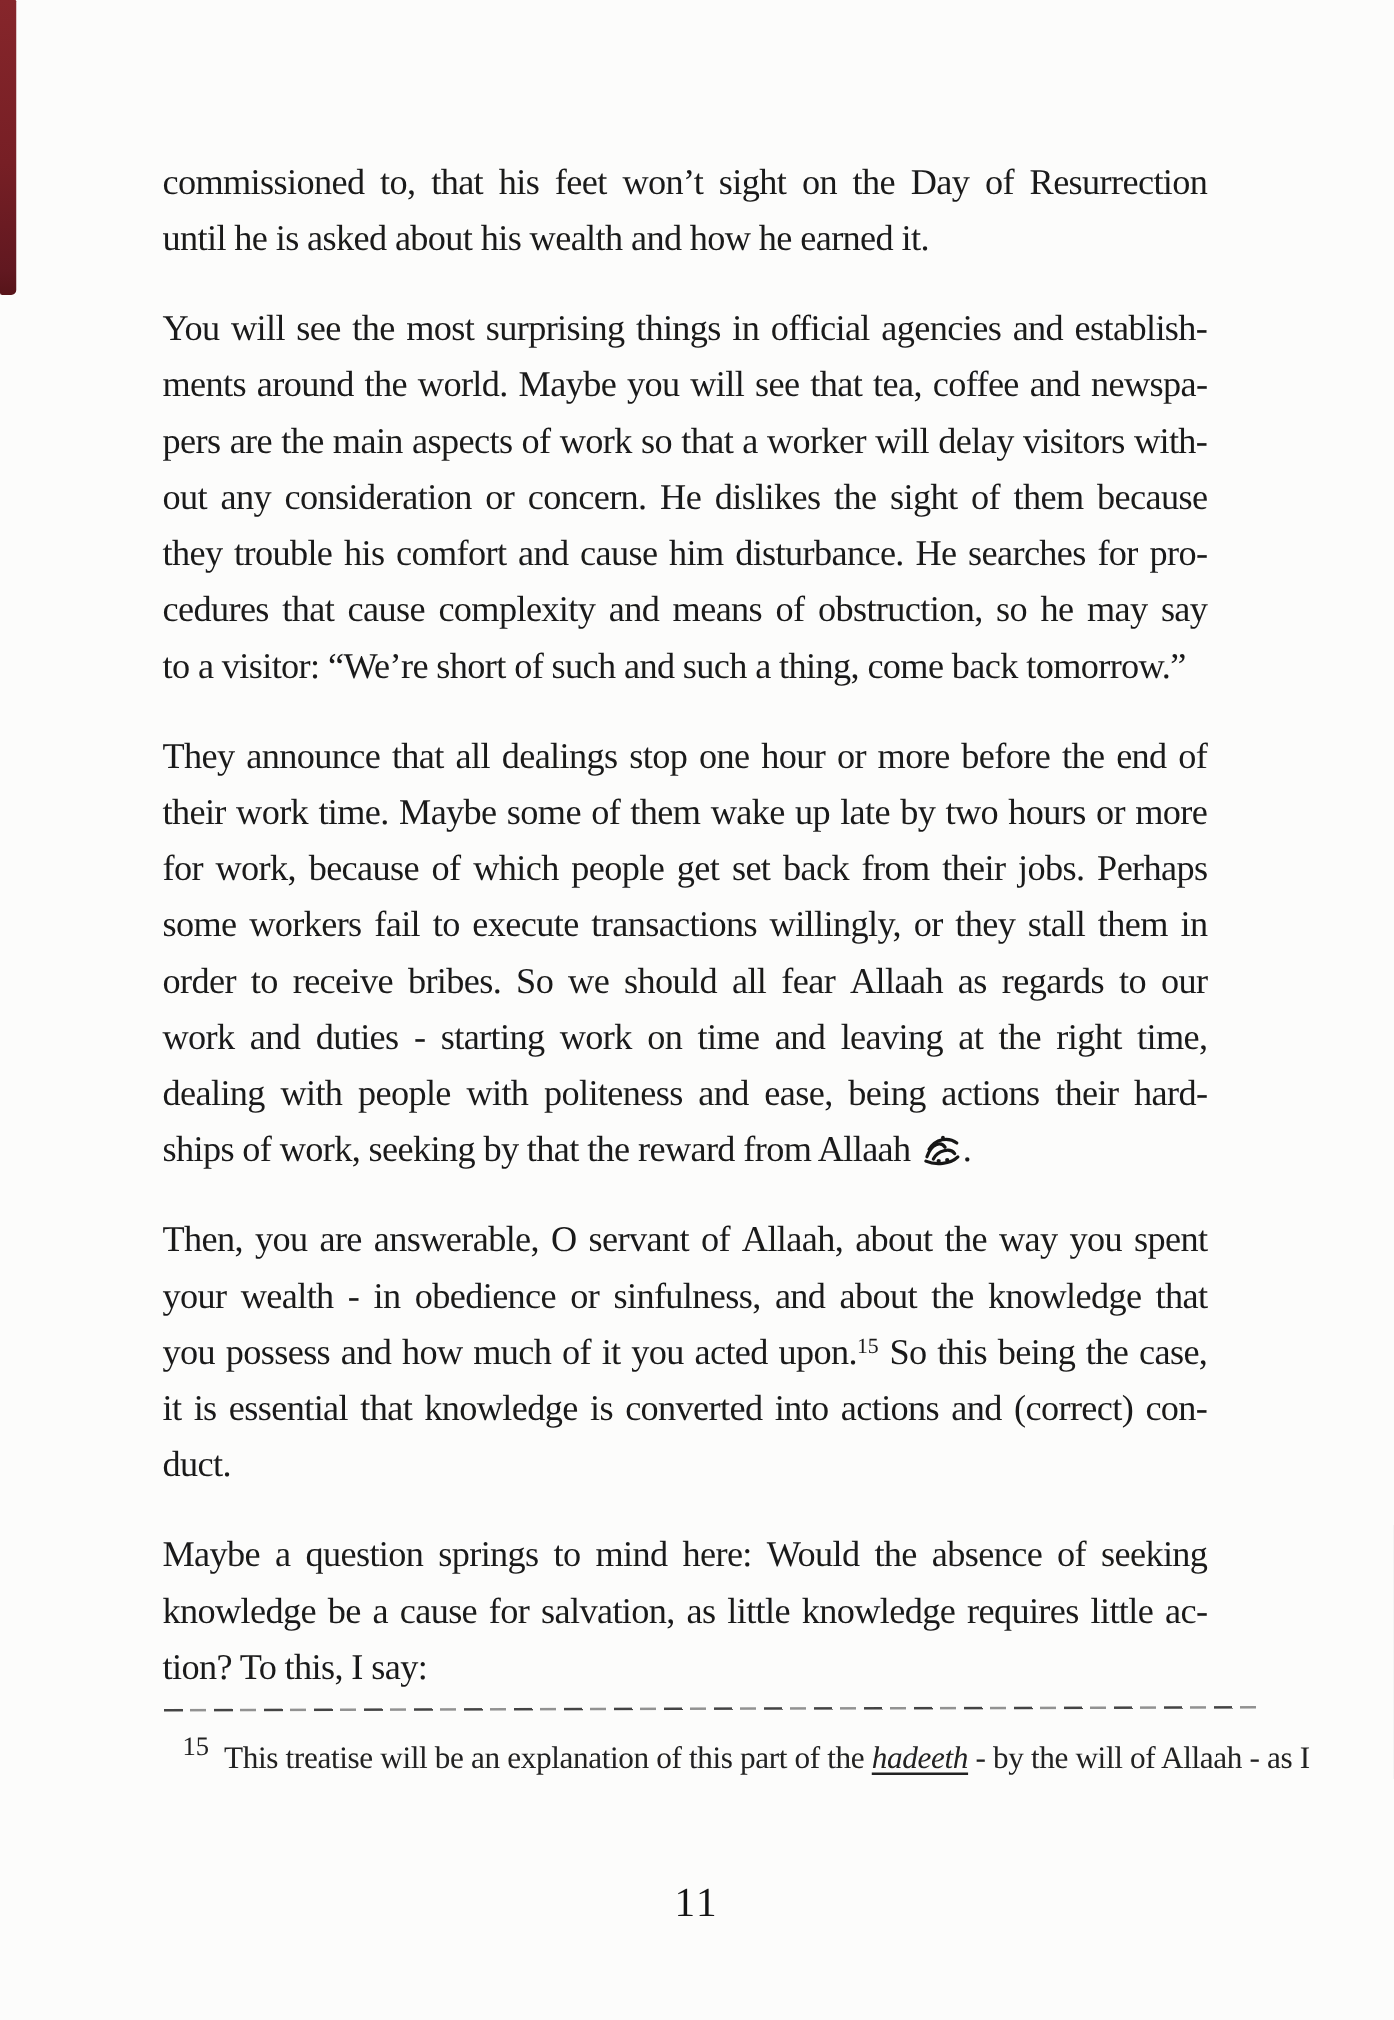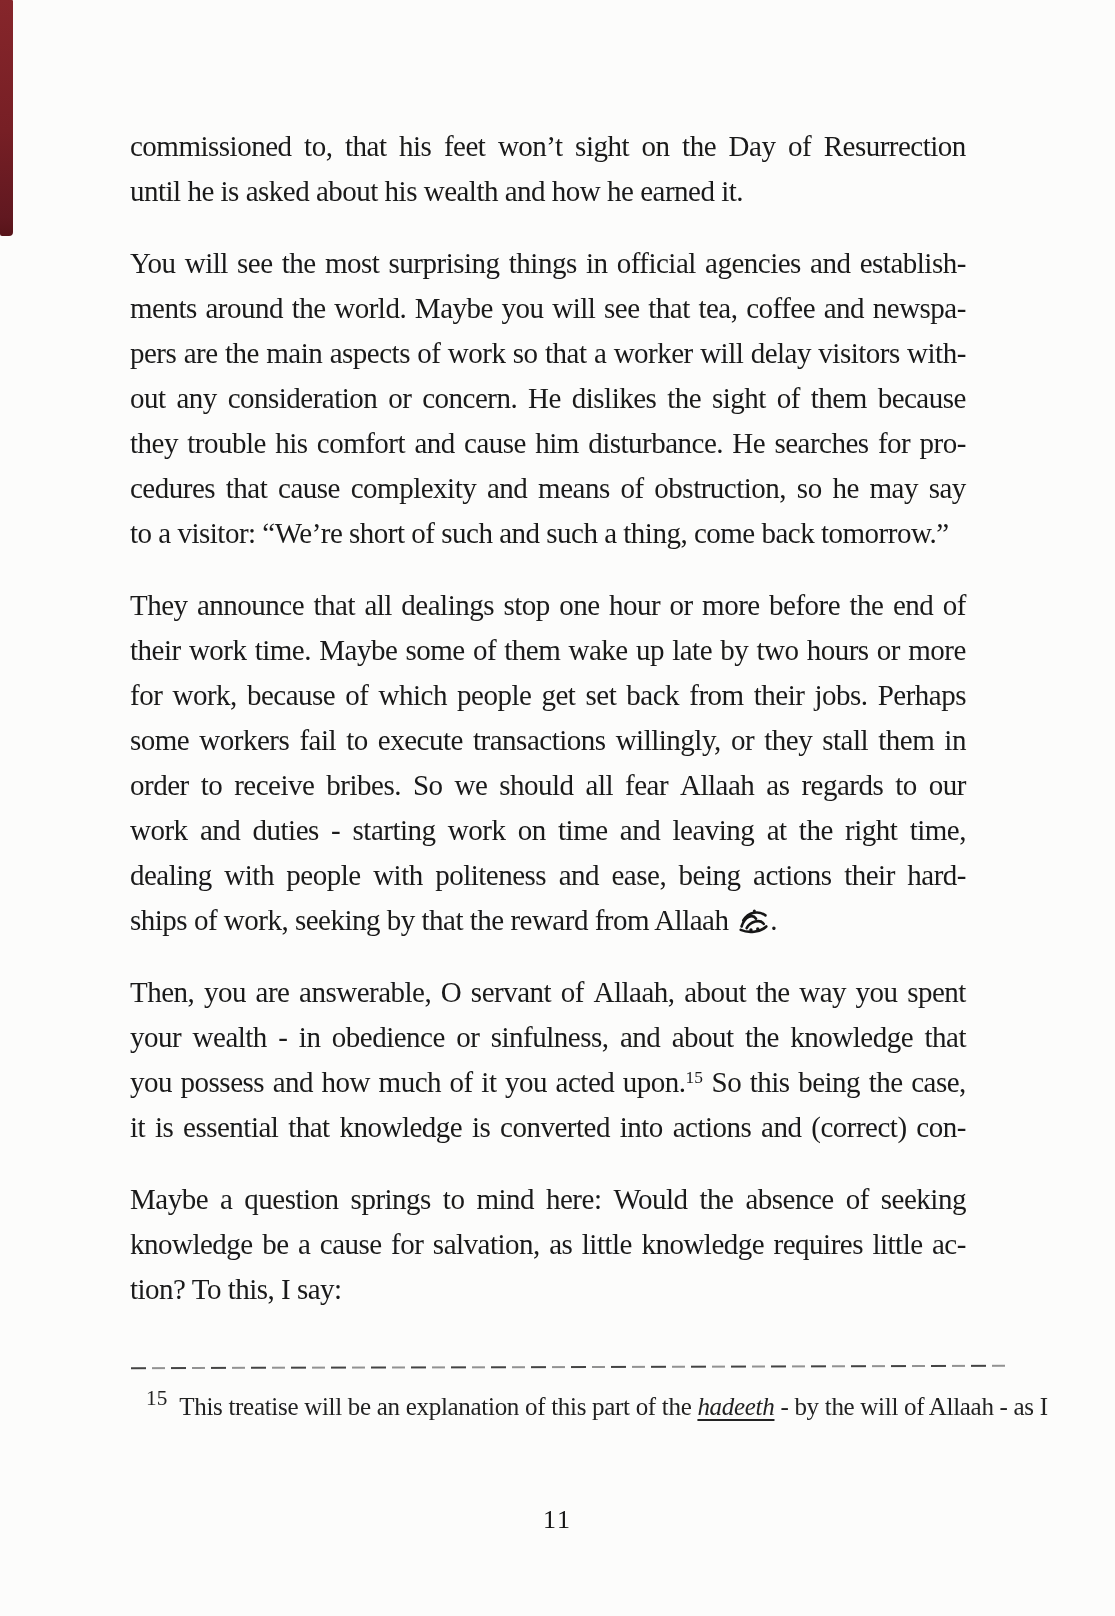--- a/index.html
+++ b/index.html
@@ -38,21 +38,21 @@
   }
   .footnote{
     position:absolute;left:128px;top:1382px;width:860px;
     font-size:25px;line-height:49px;letter-spacing:-0.3px;color:#222;
   }
   .footnote .line{height:49px;}
   .footnote .fn-first{text-indent:18px;}
   sup.fnmark{font-size:0.85em;line-height:0;vertical-align:10px;margin-right:12px;letter-spacing:0;}
   .page-number{
     position:absolute;left:0;top:1505px;width:1115px;
-    text-align:center;font-size:26px;letter-spacing:2px;color:#141414;
+    text-align:center;font-size:33px;letter-spacing:2px;color:#141414;
   }
 </style>
 </head>
 <body>
 
 <div class="page">
   <div class="spine-bar"></div>
 
   <main class="text-column">
     <div id="paragraphs">
@@ -340,20 +340,21 @@
             <span>that</span>
             <span>knowledge</span>
             <span>is</span>
             <span>converted</span>
             <span>into</span>
             <span>actions</span>
             <span>and</span>
             <span>(correct)</span>
             <span>con-</span>
           </div>
+          <div class="line last">duct.</div>
         </div>
         <div class="para">
           <div class="line just">
             <span>Maybe</span>
             <span>a</span>
             <span>question</span>
             <span>springs</span>
             <span>to</span>
             <span>mind</span>
             <span>here:</span>

